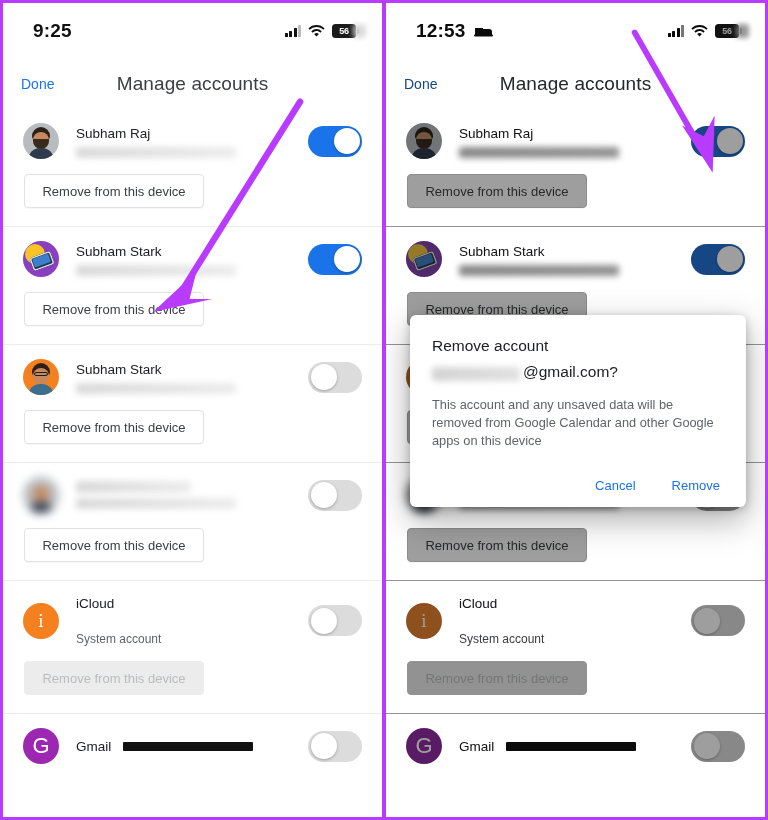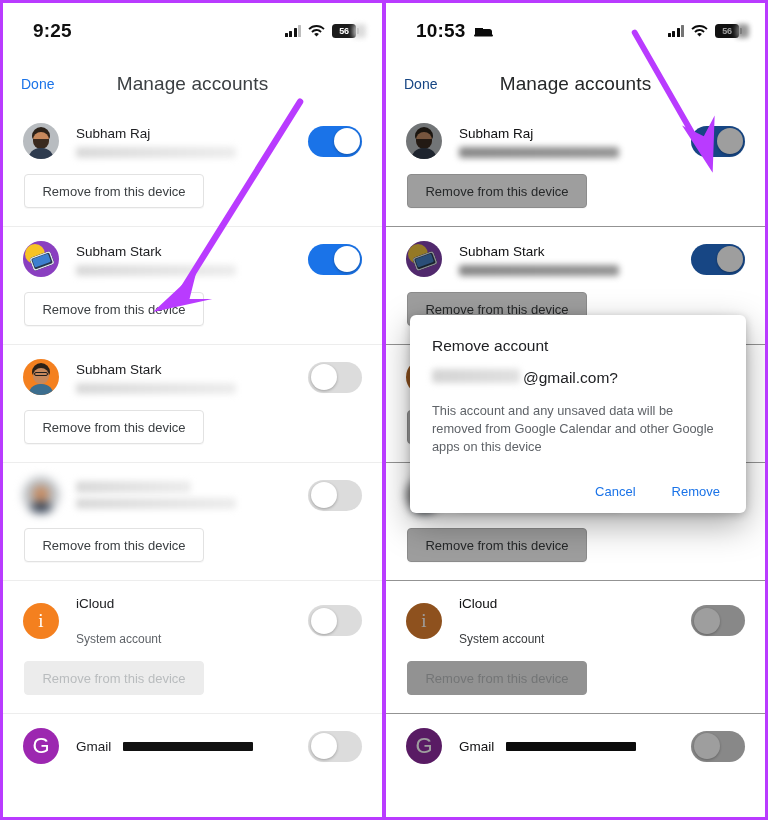--- a/index.html
+++ b/index.html
@@ -143,21 +143,21 @@
   
   .dialog {
     position: absolute; left: 24px; top: 312px;
     width: 336px;
     background: #fff; border-radius: 6px;
     box-shadow: 0 12px 34px rgba(0,0,0,.34), 0 2px 8px rgba(0,0,0,.22);
     padding: 20px 22px 14px 22px;
     z-index: 5;
   }
   .dlg-title { font-size: 15.5px; color: #202124; font-weight: 500; line-height: 22px; }
-  .dlg-title-line2 { display: flex; align-items: flex-start; margin-top: 12px; }
+  .dlg-title-line2 { display: flex; align-items: flex-end; margin-top: 6px; }
   .dlg-mail-blur {
     width: 88px; height: 14px; border-radius: 3px;
     background: linear-gradient(90deg,#d4d4d4,#e0e0e0);
     filter: blur(3px);
   }
   .dlg-domain { font-size: 15.5px; color: #202124; font-weight: 500; margin-left: 3px; }
   .dlg-body {
     margin-top: 15px; font-size: 12.8px; line-height: 18px; color: #5f6368;
   }
   .dlg-actions {
@@ -323,21 +323,21 @@
       </svg>
     </div>
   </div>
 
   <div class="panel right dimmed">
     <div class="screen">
       <div class="screen-content">
 
         <div class="statusbar">
           <div class="status-left">
-            <span class="clock">10:53</span>
+            <span class="clock">12:53</span>
             <svg class="bed-icon" width="19" height="13" viewBox="0 0 19 13">
               <path d="M1 3v7h17V6.5c0-1.4-1.1-2.5-2.5-2.5H9V3z" fill="#111"></path>
               <circle cx="4.6" cy="5.6" r="2.1" fill="#111"></circle>
               <rect x="0" y="9.4" width="19" height="2" rx="1" fill="#111"></rect>
             </svg>
           </div>
           <div class="status-right">
             <span class="signal">
                 <i></i>
                 <i></i>

